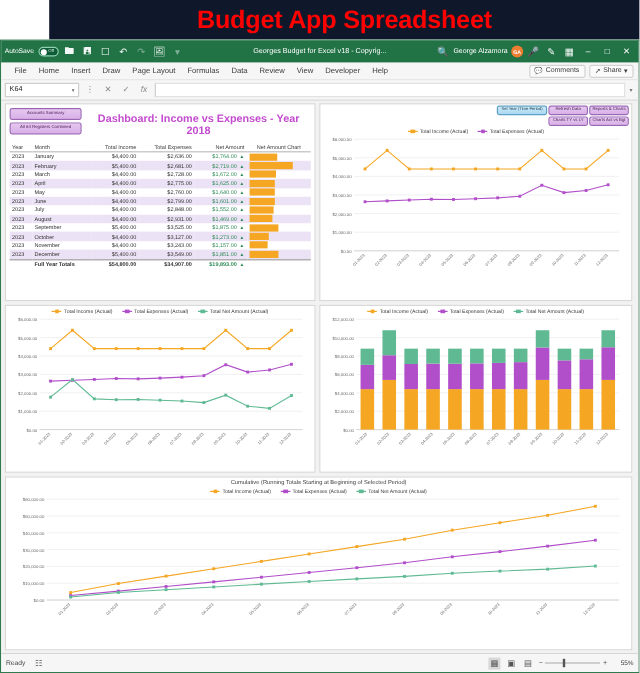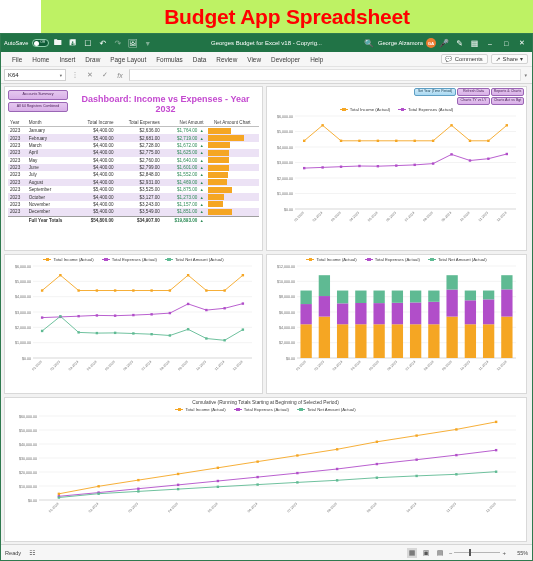--- a/index.html
+++ b/index.html
@@ -6,21 +6,21 @@
   body {
     width: 533px; height: 561px;
     background: #ffffff;
     font-family: "Liberation Sans", sans-serif;
     overflow: hidden;
   }
   
   .banner {
     height: 33px;
     display: flex; align-items: center; justify-content: center;
-    background:#bef264;
+    background:#0f172a;
     margin-left:41px;
   }
   .banner-title {
     color:#ff0000; font-weight:bold; font-size:21px; letter-spacing:-0.2px;
     font-family:"Liberation Sans", sans-serif;
   }
   
   .xl-window {
     width:533px; height:528px;
     border:1px solid #2f7a4f;
@@ -240,21 +240,21 @@
   <div class="sheet">
 
     <div class="grid-row" style="height:165px;">
 
       <div class="panel" style="width:259px; padding:3px;">
         <div style="display:flex; align-items:flex-start; gap:4px;">
           <div style="display:flex;flex-direction:column;gap:2px;width:60px;">
             <div class="lilac-btn" style="height:10px;">Accounts Summary</div>
             <div class="lilac-btn" style="height:10px;">All 64 Registers Combined</div>
           </div>
-          <div class="dash-title" style="flex:1;margin-top:4px;">Dashboard: Income vs Expenses - Year 2032</div>
+          <div class="dash-title" style="flex:1;margin-top:4px;">Dashboard: Income vs Expenses - Year 2018</div>
         </div>
         <div style="margin-top:4px;">
           <table class="dash">
             <thead>
               <tr>
                 <th class="l">Year</th>
                 <th class="l">Month</th>
                 <th>Total Income</th>
                 <th>Total Expenses</th>
                 <th>Net Amount</th>

